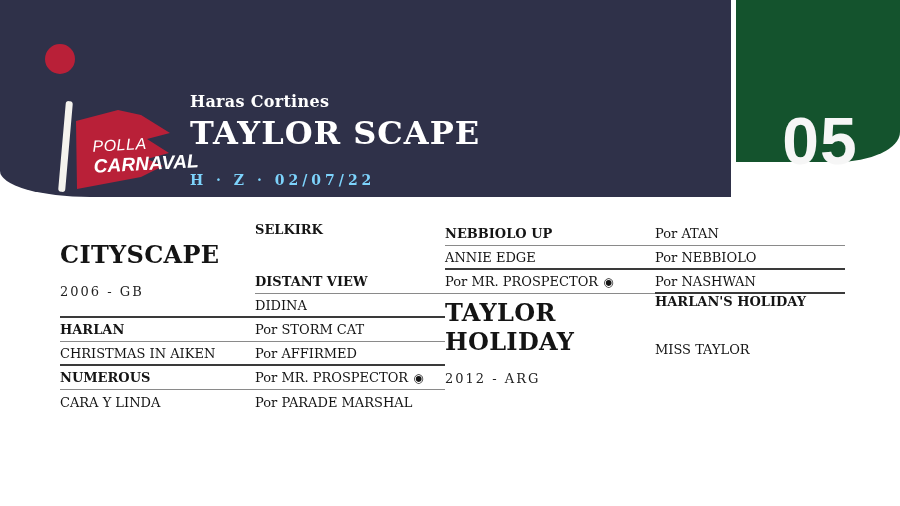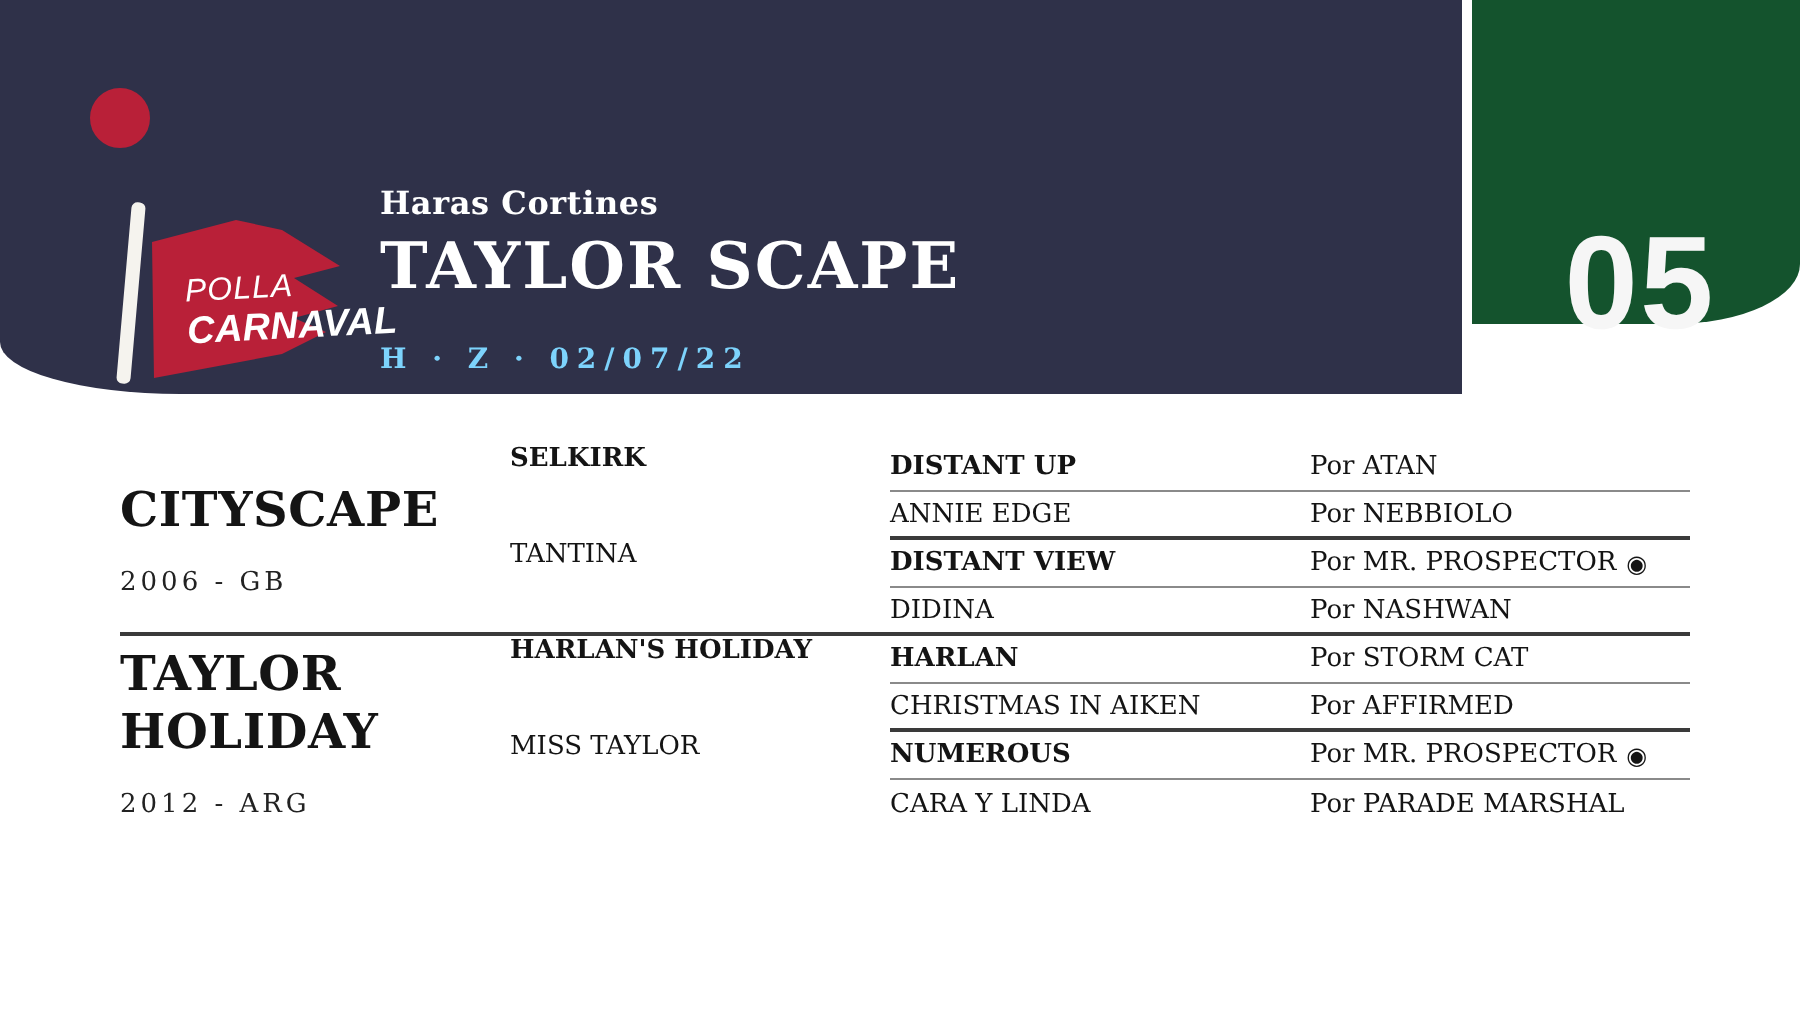--- a/index.html
+++ b/index.html
@@ -87,35 +87,32 @@
   <div class="ped-grid">
 
     <div class="g1 b2">
       <div class="g1-name">CITYSCAPE</div>
       <div class="g1-detail">2006 - GB</div>
     </div>
 
     <div class="g2 bold">
       <span>SELKIRK</span>
     </div>
-    <div class="g3 bold b1">DISTANT UP</div>
+    <div class="g3 bold b1">NEBBIOLO UP</div>
     <div class="g3 b1 sire-cell">Por ATAN</div>
     <div class="g3 b2">ANNIE EDGE</div>
     <div class="g3 b2 sire-cell">Por NEBBIOLO</div>
 
-    <div class="g2 b2">
-      <span>TANTINA</span>
-    </div>
     <div class="g3 bold b1">DISTANT VIEW</div>
     <div class="g3 b1 sire-cell">
       <span>Por MR. PROSPECTOR</span>
       <span class="mark">◉</span>
     </div>
+    <div class="g3 b2 sire-cell">Por NASHWAN</div>
     <div class="g3 b2">DIDINA</div>
-    <div class="g3 b2 sire-cell">Por NASHWAN</div>
 
     <div class="g1">
       <div class="g1-name">TAYLOR HOLIDAY</div>
       <div class="g1-detail">2012 - ARG</div>
     </div>
 
     <div class="g2 bold">
       <span>HARLAN'S HOLIDAY</span>
     </div>
     <div class="g3 bold b1">HARLAN</div>

